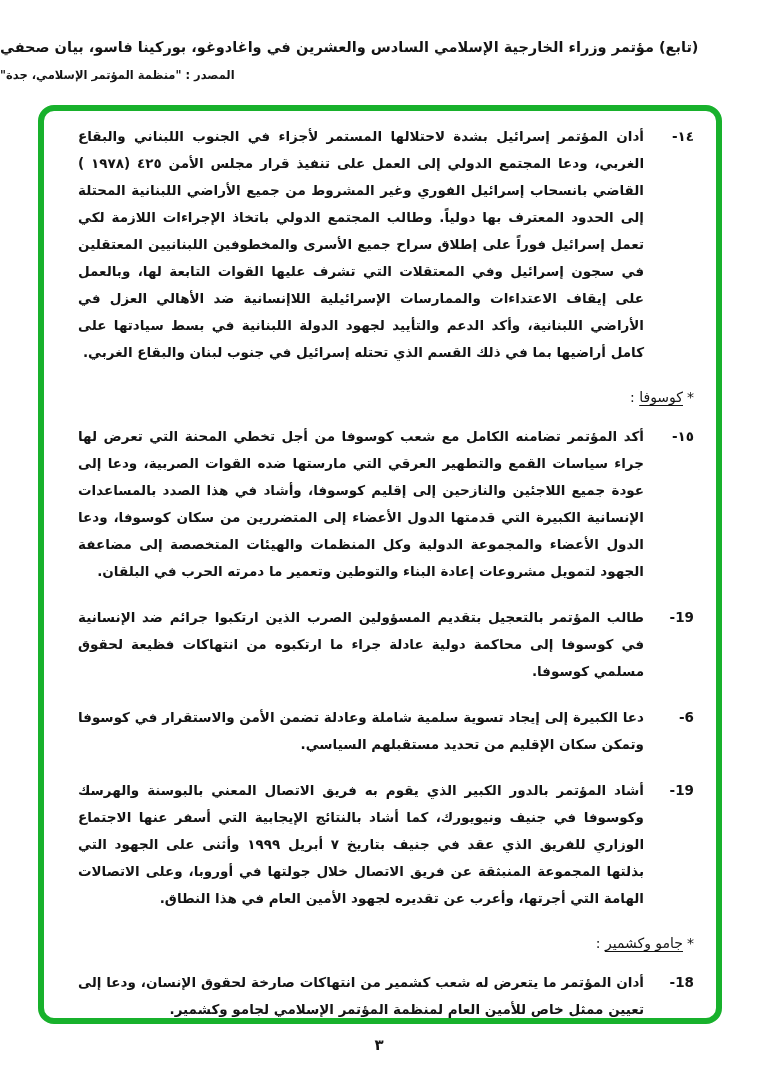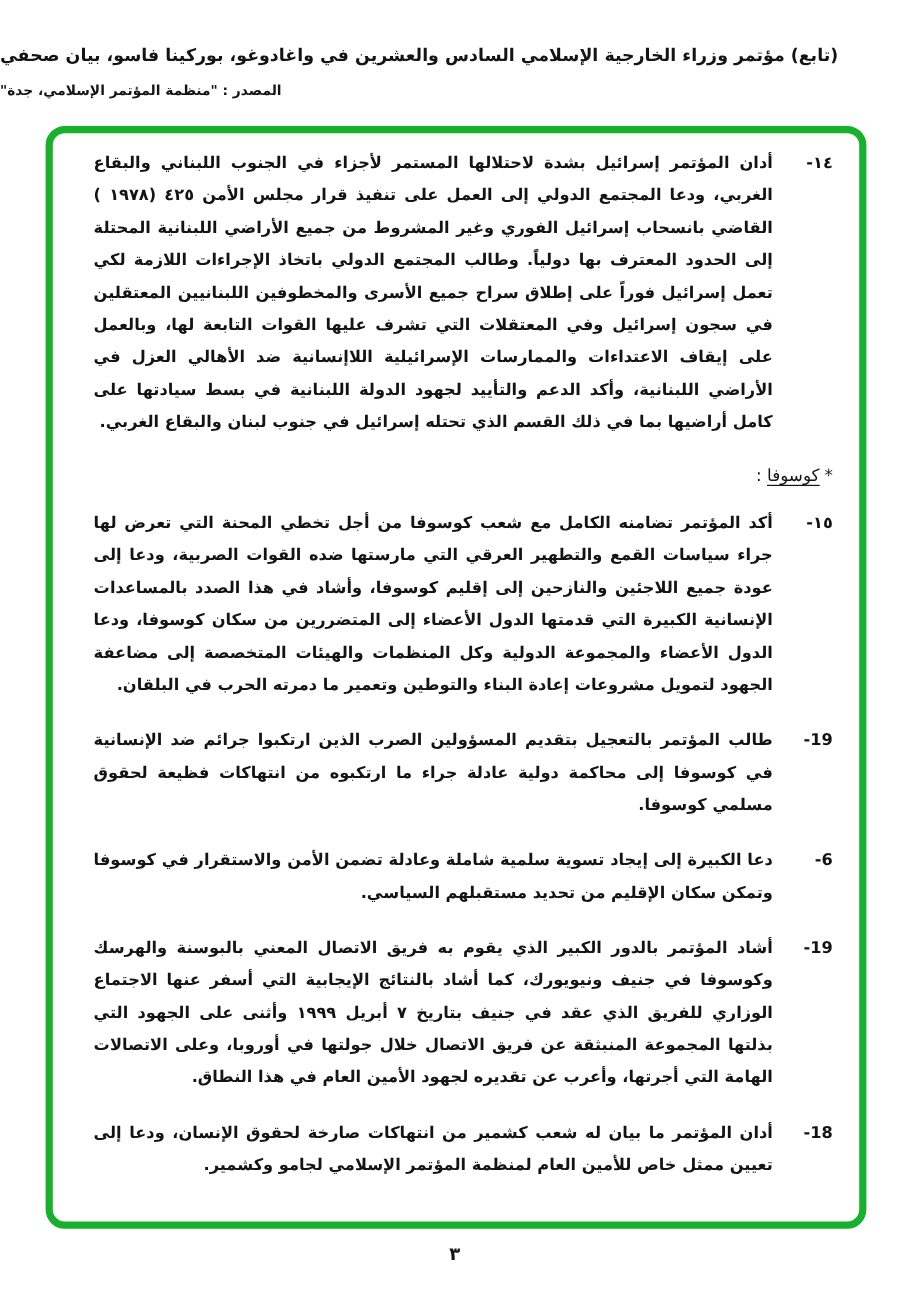--- a/index.html
+++ b/index.html
@@ -128,22 +128,25 @@
     <div class="item">
       <span class="num">6-</span>
       <span class="txt">دعا الكبيرة إلى إيجاد تسوية سلمية شاملة وعادلة تضمن الأمن والاستقرار في كوسوفا وتمكن سكان الإقليم من تحديد مستقبلهم السياسي.</span>
     </div>
 
     <div class="item">
       <span class="num">19-</span>
       <span class="txt">أشاد المؤتمر بالدور الكبير الذي يقوم به فريق الاتصال المعني بالبوسنة والهرسك وكوسوفا في جنيف ونيويورك، كما أشاد بالنتائج الإيجابية التي أسفر عنها الاجتماع الوزاري للفريق الذي عقد في جنيف بتاريخ ٧ أبريل ١٩٩٩ وأثنى على الجهود التي بذلتها المجموعة المنبثقة عن فريق الاتصال خلال جولتها في أوروبا، وعلى الاتصالات الهامة التي أجرتها، وأعرب عن تقديره لجهود الأمين العام في هذا النطاق.</span>
     </div>
 
+    <div class="heading">
+      <span class="marker">*</span><span class="heading-title">جامو وكشمير</span><span> :</span>
+    </div>
 
     <div class="item">
       <span class="num">18-</span>
-      <span class="txt">أدان المؤتمر ما بيان له شعب كشمير من انتهاكات صارخة لحقوق الإنسان، ودعا إلى تعيين ممثل خاص للأمين العام لمنظمة المؤتمر الإسلامي لجامو وكشمير.</span>
+      <span class="txt">أدان المؤتمر ما يتعرض له شعب كشمير من انتهاكات صارخة لحقوق الإنسان، ودعا إلى تعيين ممثل خاص للأمين العام لمنظمة المؤتمر الإسلامي لجامو وكشمير.</span>
     </div>
 
   </div>
 </div>
 
 <div class="page-number">٣</div>
 
 </body></html>

